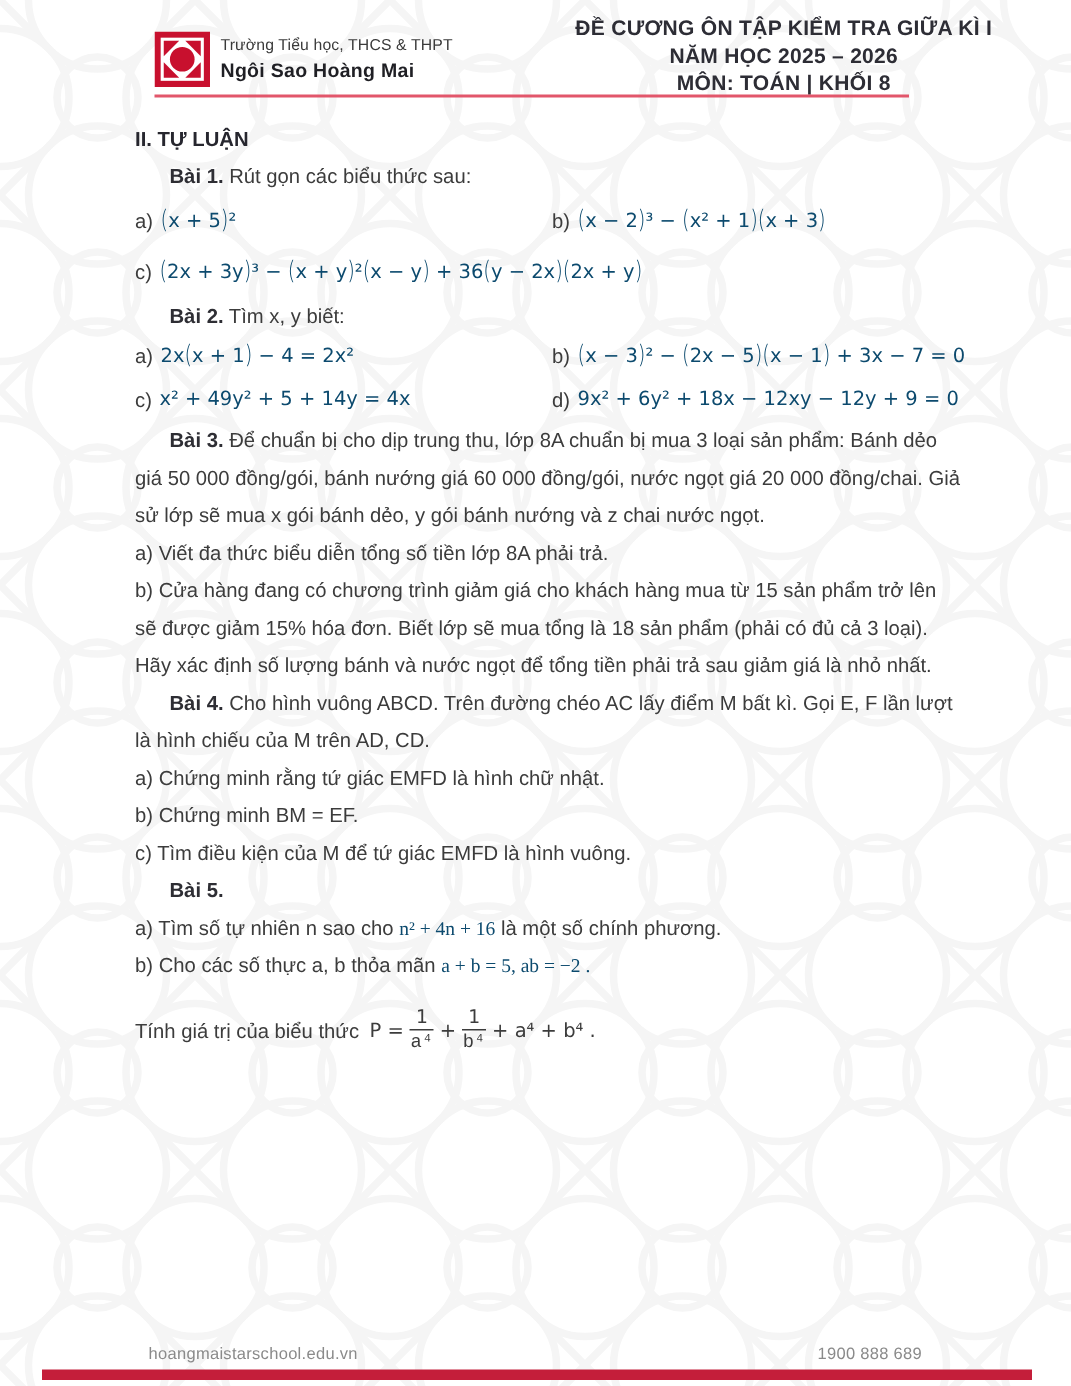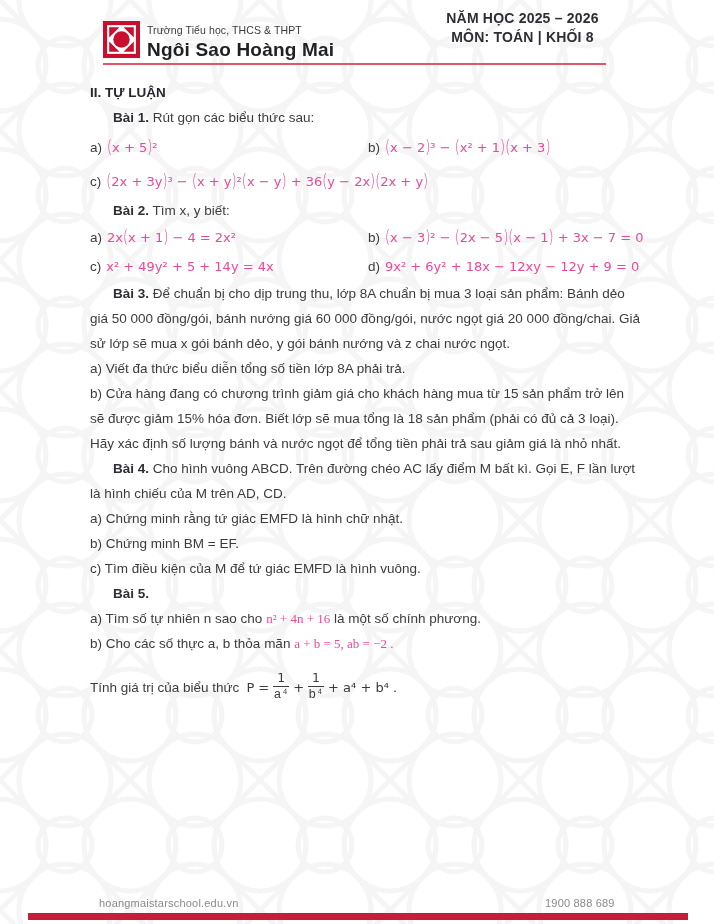--- a/index.html
+++ b/index.html
@@ -8,37 +8,37 @@
     position:relative;width:714px;height:924px;background:#fff;overflow:hidden;
     font-family:"Liberation Sans",sans-serif;color:#3c3c3c;
   }
   .bg{position:absolute;left:0;top:0;z-index:0;}
   .layer{position:relative;z-index:1;}
 
   
   .logo{position:absolute;left:103px;top:21px;width:37px;height:37px;}
   .school{position:absolute;left:147px;top:24px;}
   .school-l1{font-size:10.5px;color:#3a3a3a;letter-spacing:.1px;}
-  .school-l2{font-size:19px;font-weight:bold;color:#1f1f24;margin-top:3px;letter-spacing:.2px;}
+  .school-l2{font-size:13px;font-weight:bold;color:#1f1f24;margin-top:3px;letter-spacing:.2px;}
   .titleblock{position:absolute;left:350px;top:9px;width:345px;text-align:center;
     font-weight:bold;color:#2d2d35;font-size:14px;line-height:18.5px;letter-spacing:.2px;}
   .divider{position:absolute;left:103px;top:63px;width:503px;height:2px;
     background:var(--divider_pink,#E2566B);}
 
   
   .content{position:absolute;left:90px;top:80px;width:552px;font-size:13.5px;line-height:25px;}
   .h2{font-weight:bold;color:#26262e;font-size:13.5px;}
   p{margin:0;}
   .plabel{font-weight:bold;color:#2e2e34;padding-left:23px;}
   .row2{position:relative;height:34px;display:flex;align-items:center;}
   .row2 .colb{position:absolute;left:278px;top:0;height:100%;display:flex;align-items:center;}
   .rowsm{height:29px;}
   .itm{white-space:nowrap;display:flex;align-items:center;}
   .lbl{margin-right:5px;}
-  .math{font-family:"DejaVu Sans",sans-serif;font-size:13px;color:#ec4899;white-space:nowrap;}
+  .math{font-family:"DejaVu Sans",sans-serif;font-size:13px;color:#0c4a6e;white-space:nowrap;}
   .math .pr{display:inline-block;transform:scaleY(1.3);transform-origin:center;font-weight:300;}
   .inline-math{font-family:Liberation Serif, serif;font-size:13px;}
   .pline{margin-top:9px;display:flex;align-items:center;height:44px;}
   .mathflex{display:inline-flex;align-items:center;font-family:"DejaVu Sans",sans-serif;font-size:13px;margin-left:5px;}
   .mathflex > span{margin:0 2px;}
   .frac{display:inline-flex;flex-direction:column;text-align:center;vertical-align:middle;}
   .frac .num{display:block;border-bottom:1.2px solid #3c3c3c;padding:0 4px 1px;line-height:1.15;font-size:12.5px;}
   .frac .den{display:block;line-height:1.2;font-size:12.5px;padding-top:1px;font-family:Liberation Mono, monospace;}
 
   
@@ -80,20 +80,21 @@
         <path class="lf" d="M30 6 L20 6 L30 16 Z"></path>
         <path class="lf" d="M6 30 L16 30 L6 20 Z"></path>
         <path class="lf" d="M30 30 L20 30 L30 20 Z"></path>
       </svg>
     </div>
     <div class="school">
       <div class="school-l1">Trường Tiểu học, THCS &amp; THPT</div>
       <div class="school-l2">Ngôi Sao Hoàng Mai</div>
     </div>
     <div class="titleblock">
+      <div>ĐỀ CƯƠNG ÔN TẬP KIỂM TRA GIỮA KÌ I</div>
       <div>NĂM HỌC 2025 – 2026</div>
       <div>MÔN: TOÁN | KHỐI 8</div>
     </div>
     <div class="divider"></div>
 
     <main class="content">
       <div class="h2">II. TỰ LUẬN</div>
 
       <p><b class="plabel">Bài 1.</b> <span>Rút gọn các biểu thức sau:</span></p>
       <div class="row2">

